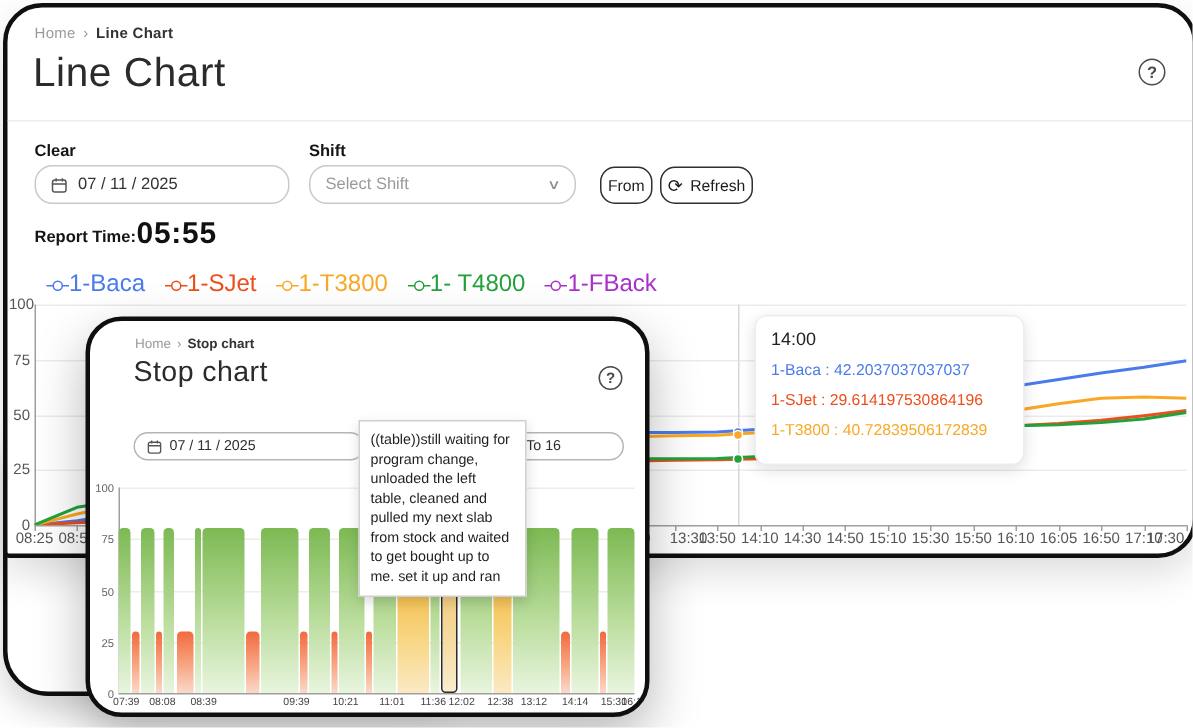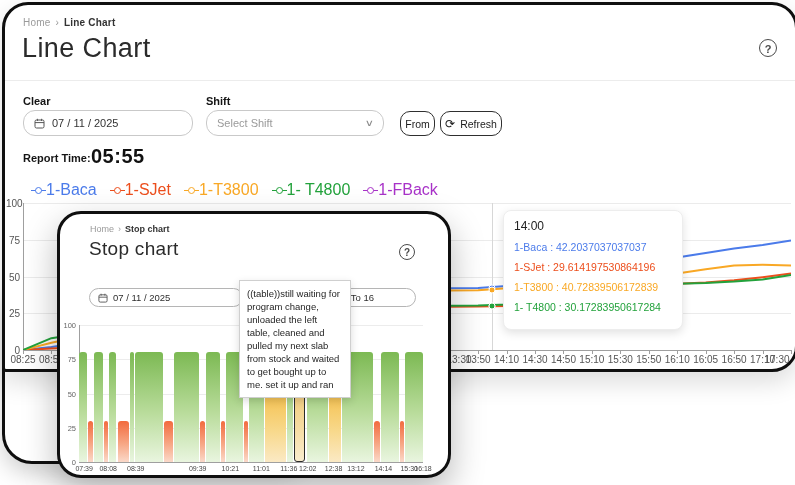--- a/index.html
+++ b/index.html
@@ -6,21 +6,21 @@
     font-family:"Liberation Sans",sans-serif;-webkit-font-smoothing:antialiased;}
   .stage{position:relative;width:795px;height:485px;background:#fff;}
   
   .panel-behind{position:absolute;left:2px;top:280px;width:300px;height:178px;background:#fff;
     border:3px solid #0f0f0f;border-radius:30px;box-shadow:0 10px 22px rgba(0,0,0,.18);z-index:1;}
   .main-window{position:absolute;left:2px;top:2px;width:790px;height:364px;background:#fff;
     border:3px solid #0f0f0f;border-radius:26px 26px 26px 4px;box-shadow:0 10px 26px rgba(0,0,0,.14);
     z-index:2;overflow:hidden;}
   .modal{position:absolute;left:57px;top:211px;width:370px;height:261px;background:#fff;
     border:3px solid #0f0f0f;border-radius:24px;box-shadow:0 14px 34px rgba(0,0,0,.28);
-    z-index:4;overflow:hidden;padding-left:18px;}
+    z-index:4;overflow:hidden;}
   
   .crumbs{position:absolute;left:18px;top:12px;font-size:10px;color:#9a9a9a;letter-spacing:.2px;}
   .crumbs .sep{margin:0 5px;color:#9a9a9a;}
   .crumbs .cur{color:#333;font-weight:700;}
   .page-title{position:absolute;left:17px;top:28px;font-size:27px;font-weight:500;color:#2b2b2b;letter-spacing:.4px;}
   .help{position:absolute;width:18px;height:18px;border:1.6px solid #4a4a4a;border-radius:50%;
     color:#4a4a4a;font-size:11px;line-height:18px;text-align:center;font-weight:700;box-sizing:border-box;}
   .help.main{right:18px;top:34px;}
   .divider{position:absolute;left:0;top:75px;width:100%;height:1px;background:#ececec;}
   .field-label{position:absolute;font-size:11px;font-weight:700;color:#151515;}
@@ -245,21 +245,20 @@
         <div class="chdot" style="left: 487.333px; top: 285.129px; background: rgb(249, 168, 37);"></div>
         <div class="chdot" style="left: 487.333px; top: 300.646px; background: rgb(35, 162, 60);"></div>
       </div>
 
     <div class="tooltip-line">
       <div class="tt-title">14:00</div>
       <div id="tt-rows">
           <div class="tt-row" style="color: rgb(75, 123, 234);">1-Baca : 42.2037037037037</div>
           <div class="tt-row" style="color: rgb(236, 78, 28);">1-SJet : 29.614197530864196</div>
           <div class="tt-row" style="color: rgb(249, 168, 37);">1-T3800 : 40.72839506172839</div>
-          <div class="tt-row" style="color: rgb(35, 162, 60);">1- T4800 : 30.17283950617284</div>
         </div>
     </div>
   </div>
 
   <div class="modal">
     <div class="m-crumbs">
       <span>Home</span><span class="sep">›</span><span class="cur">Stop chart</span>
     </div>
     <div class="m-title">Stop chart</div>
     <div class="help modal-h">?</div>

